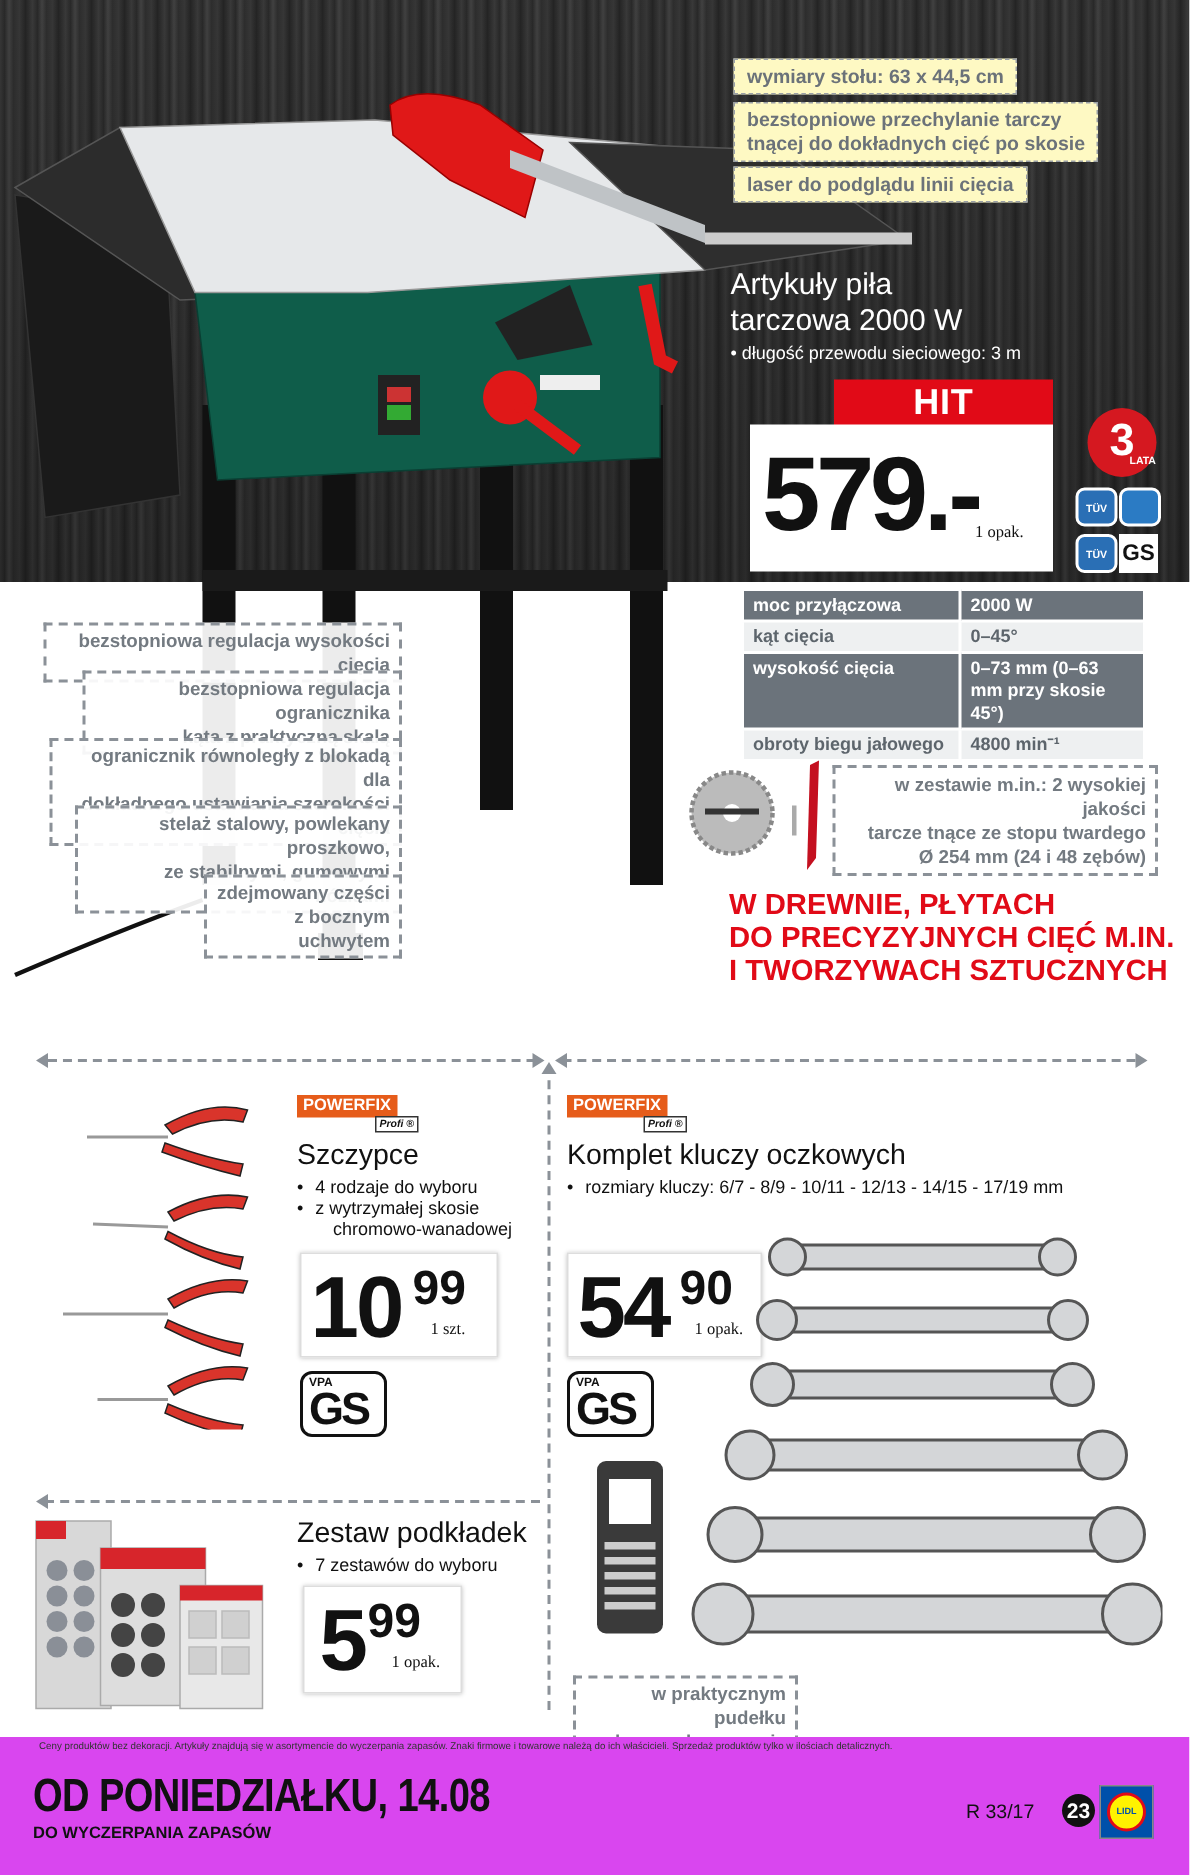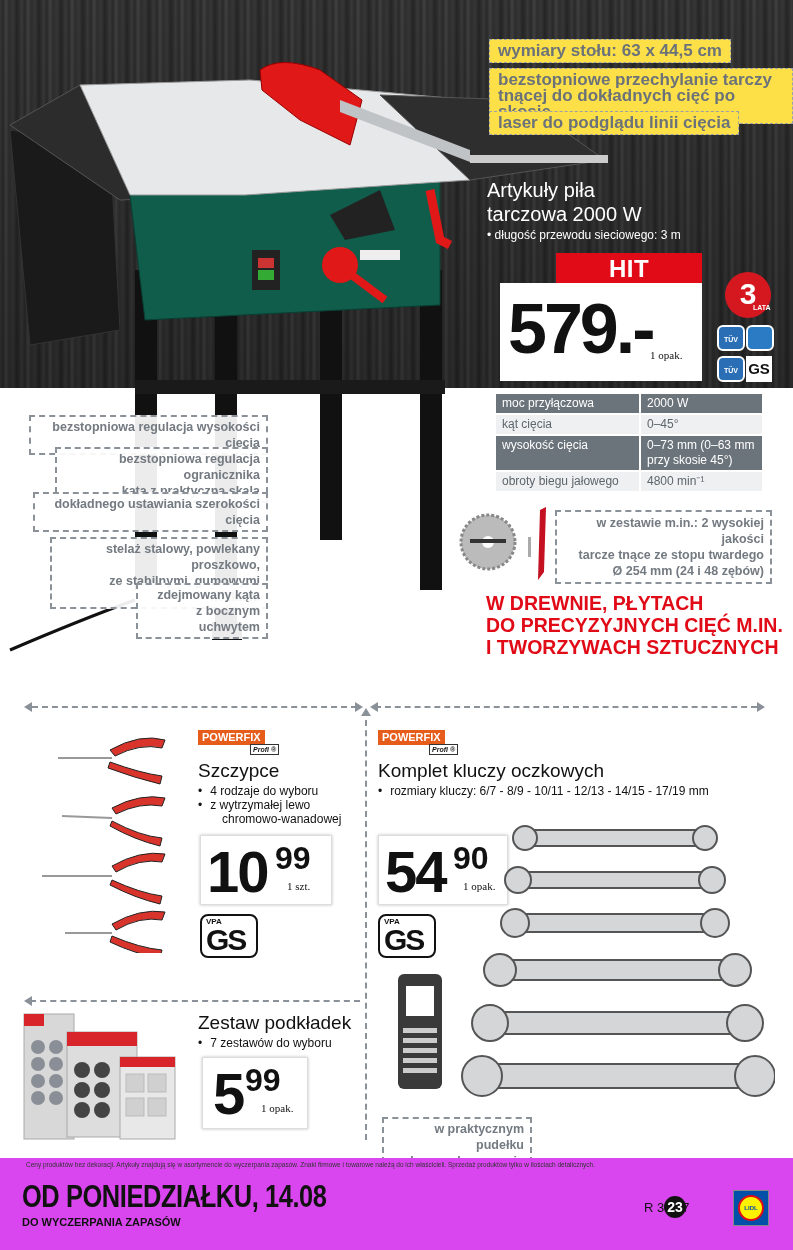--- a/index.html
+++ b/index.html
@@ -4,33 +4,33 @@
 <style>
 *{box-sizing:border-box;margin:0;padding:0}
 body{width:793px;height:1250px;position:relative;overflow:hidden;background:#fff;font-family:"Liberation Sans",sans-serif;color:#111}
 .hero{position:absolute;left:0;top:0;width:793px;height:388px;background:
  repeating-linear-gradient(90deg,#3a3a3a 0px,#2b2b2b 3px,#444 6px,#303030 9px,#393939 13px,#262626 17px,#3d3d3d 22px);}
 .hero::after{content:"";position:absolute;inset:0;background:linear-gradient(180deg,rgba(0,0,0,0.05),rgba(0,0,0,0.25))}
 .lower-bg{position:absolute;left:0;top:388px;width:793px;height:300px;background:#fff}
 
 .saw{position:absolute;left:0;top:0;width:620px;height:690px;z-index:2}
 
-.tag{position:absolute;background:#fde047;border:1px dashed #9aa0a6;color:#6b7279;font-size:17px;font-weight:bold;padding:3px 8px;line-height:16px;z-index:3}
+.tag{position:absolute;background:#fef9c3;border:1px dashed #9aa0a6;color:#6b7279;font-size:13px;font-weight:bold;padding:3px 8px;line-height:16px;z-index:3}
 .title-w{position:absolute;left:487px;top:178px;color:#fff;font-size:20px;line-height:24px;z-index:3}
 .bullet-w{position:absolute;left:487px;top:228px;color:#fff;font-size:12px;z-index:3}
 .hit{position:absolute;left:556px;top:253px;width:146px;height:31px;background:#e10a17;color:#fff;font-weight:bold;font-size:24px;text-align:center;line-height:31px;z-index:4;letter-spacing:0.5px}
 .pricebox{position:absolute;left:500px;top:283px;width:202px;height:98px;background:#fff;z-index:4}
 .bigprice{position:absolute;left:8px;top:6px;font-size:70px;font-weight:bold;letter-spacing:-3px;line-height:80px}
 .unit{position:absolute;font-size:11px;font-family:"Liberation Serif",serif}
 .badge3{position:absolute;left:725px;top:272px;width:46px;height:46px;border-radius:50%;background:#d51820;color:#fff;z-index:4;text-align:center;font-size:30px;line-height:44px;font-weight:bold}
 .badge3 small{font-size:7px;position:absolute;left:28px;top:14px}
 .tuv{position:absolute;width:28px;height:26px;border-radius:6px;background:#2a6fb5;z-index:4;color:#fff;font-size:7px;text-align:center;line-height:26px;font-weight:bold;border:2px solid #fff}
 .gs-small{position:absolute;left:746px;top:356px;width:26px;height:26px;background:#fff;z-index:4;color:#111;font-weight:bold;font-size:15px;text-align:center;line-height:26px}
 
-.spec{position:absolute;left:494px;top:392px;width:270px;border-collapse:collapse;z-index:3;font-size:12px;font-weight:normal}
+.spec{position:absolute;left:494px;top:392px;width:270px;border-collapse:collapse;z-index:3;font-size:12px;font-weight:bold}
 .spec td{border:2px solid #fff;padding:2px 6px;vertical-align:top;line-height:15px}
 .spec tr.dark td{background:#6b737b;color:#fff}
 .spec tr.light td{background:#eef0f1;color:#5d656c}
 .spec td:first-child{width:145px}
 
 .callout{position:absolute;background:rgba(255,255,255,0.92);border:2px dashed #8b9198;color:#737a81;font-size:12.5px;font-weight:bold;text-align:right;padding:2px 6px;line-height:16px;z-index:3}
 .accessory{position:absolute;left:555px;top:510px;width:217px;border:2px dashed #8b9198;color:#737a81;font-size:12.5px;font-weight:bold;text-align:right;padding:3px 6px;line-height:16px;background:#fff;z-index:3}
 .redtext{position:absolute;left:486px;top:592px;color:#e10a17;font-weight:bold;font-size:19.5px;line-height:22px;z-index:3}
 
 .hline{position:absolute;top:706px;height:0;border-top:2px dashed #8b9198}
@@ -51,21 +51,21 @@
 .gs{position:absolute;width:58px;height:44px;background:#fff;border:2px solid #111;border-radius:8px}
 .gs .vpa{position:absolute;left:4px;top:1px;font-size:8px;font-weight:bold}
 .gs .g{position:absolute;left:4px;top:8px;font-size:30px;font-weight:bold;line-height:32px;letter-spacing:-2px}
 .boxnote{position:absolute;left:382px;top:1117px;width:150px;border:2px dashed #8b9198;color:#737a81;font-size:12.5px;font-weight:bold;text-align:right;padding:2px 6px;line-height:16px}
 
 .footer{position:absolute;left:0;top:1158px;width:793px;height:92px;background:#d946ef}
 .disclaimer{position:absolute;left:26px;top:3px;font-size:6.5px;color:#333}
 .daybig{position:absolute;left:22px;top:22px;font-size:31px;font-weight:bold;letter-spacing:-0.5px;line-height:34px;transform:scaleX(0.82);transform-origin:left}
 .daysub{position:absolute;left:22px;top:58px;font-size:11px;font-weight:bold}
 .rcode{position:absolute;left:644px;top:42px;font-size:13px}
-.pagenum{position:absolute;left:664px;top:38px;width:22px;height:22px;border-radius:50%;background:#111;color:#fff;font-weight:bold;font-size:14px;text-align:center;line-height:22px}
+.pagenum{position:absolute;left:708px;top:38px;width:22px;height:22px;border-radius:50%;background:#111;color:#fff;font-weight:bold;font-size:14px;text-align:center;line-height:22px}
 .lidl{position:absolute;left:733px;top:32px;width:36px;height:36px;background:#0050aa;border:1px solid #888}
 .lidl .in{position:absolute;left:4px;top:4px;width:26px;height:26px;border-radius:50%;background:#fff200;border:2px solid #e10a17;font-size:6px;font-weight:bold;color:#0050aa;text-align:center;line-height:22px}
 </style>
 </head>
 <body>
 
 <div class="hero"></div>
 <div class="lower-bg"></div>
 
 <svg class="saw" viewBox="0 0 620 690">
@@ -152,28 +152,29 @@
   </table>
 
 <div class="callout" style="left:29px;top:415px;width:239px;">
     <div>bezstopniowa regulacja wysokości cięcia</div>
   </div>
 <div class="callout" style="left:55px;top:447px;width:213px;">
     <div>bezstopniowa regulacja ogranicznika</div>
     <div>kąta z praktyczną skalą</div>
   </div>
 <div class="callout" style="left:33px;top:492px;width:235px;">
+    <div>ogranicznik równoległy z blokadą dla</div>
     <div>dokładnego ustawiania szerokości cięcia</div>
   </div>
 <div class="callout" style="left:50px;top:537px;width:218px;">
     <div>stelaż stalowy, powlekany proszkowo,</div>
     <div>ze stabilnymi, gumowymi nóżkami</div>
   </div>
 <div class="callout" style="left:136px;top:583px;width:132px;">
-    <div>zdejmowany kąta</div>
+    <div>zdejmowany części</div>
     <div>z bocznym uchwytem</div>
   </div>
 
 <svg style="position:absolute;left:458px;top:502px;z-index:3" width="95" height="80">
   <circle cx="30" cy="40" r="27" fill="#bbb" stroke="#888" stroke-dasharray="3 2" stroke-width="3"></circle>
   <circle cx="30" cy="40" r="6" fill="#fff"></circle>
   <rect x="12" y="37" width="36" height="4" fill="#333"></rect>
   <path d="M82 8 L88 5 L86 70 L80 78 Z" fill="#c41020"></path>
   <rect x="70" y="35" width="3" height="20" fill="#aaa"></rect>
 </svg>
@@ -216,21 +217,21 @@
       <path d="M22 88 L72 90"></path>
       <path d="M2 148 L72 148"></path>
       <path d="M25 205 L72 205"></path>
   </g>
 </svg>
 <div class="brand" style="left:198px;top:730px;">POWERFIX</div>
 <div class="profi" style="left:250px;top:744px;">Profi ®</div>
 <div class="ptitle" style="left:198px;top:760px;">Szczypce</div>
 <ul class="plist" style="left:198px;top:784px;">
   <li>4 rodzaje do wyboru</li>
-  <li>z wytrzymałej lewo</li>
+  <li>z wytrzymałej skosie</li>
   <li class="cont">chromowo-wanadowej</li>
 </ul>
 <div class="pbox" style="left:200px;top:835px;width:132px;height:70px;">
   <div class="pint" style="left:6px;top:6px;">10</div>
   <div class="pdec" style="left:74px;top:6px;">99</div>
   <div class="unit" style="left:86px;top:44px;">1 szt.</div>
 </div>
 <div class="gs" style="left:200px;top:914px;">
     <span class="vpa">VPA</span>
     <span class="g">GS</span>

